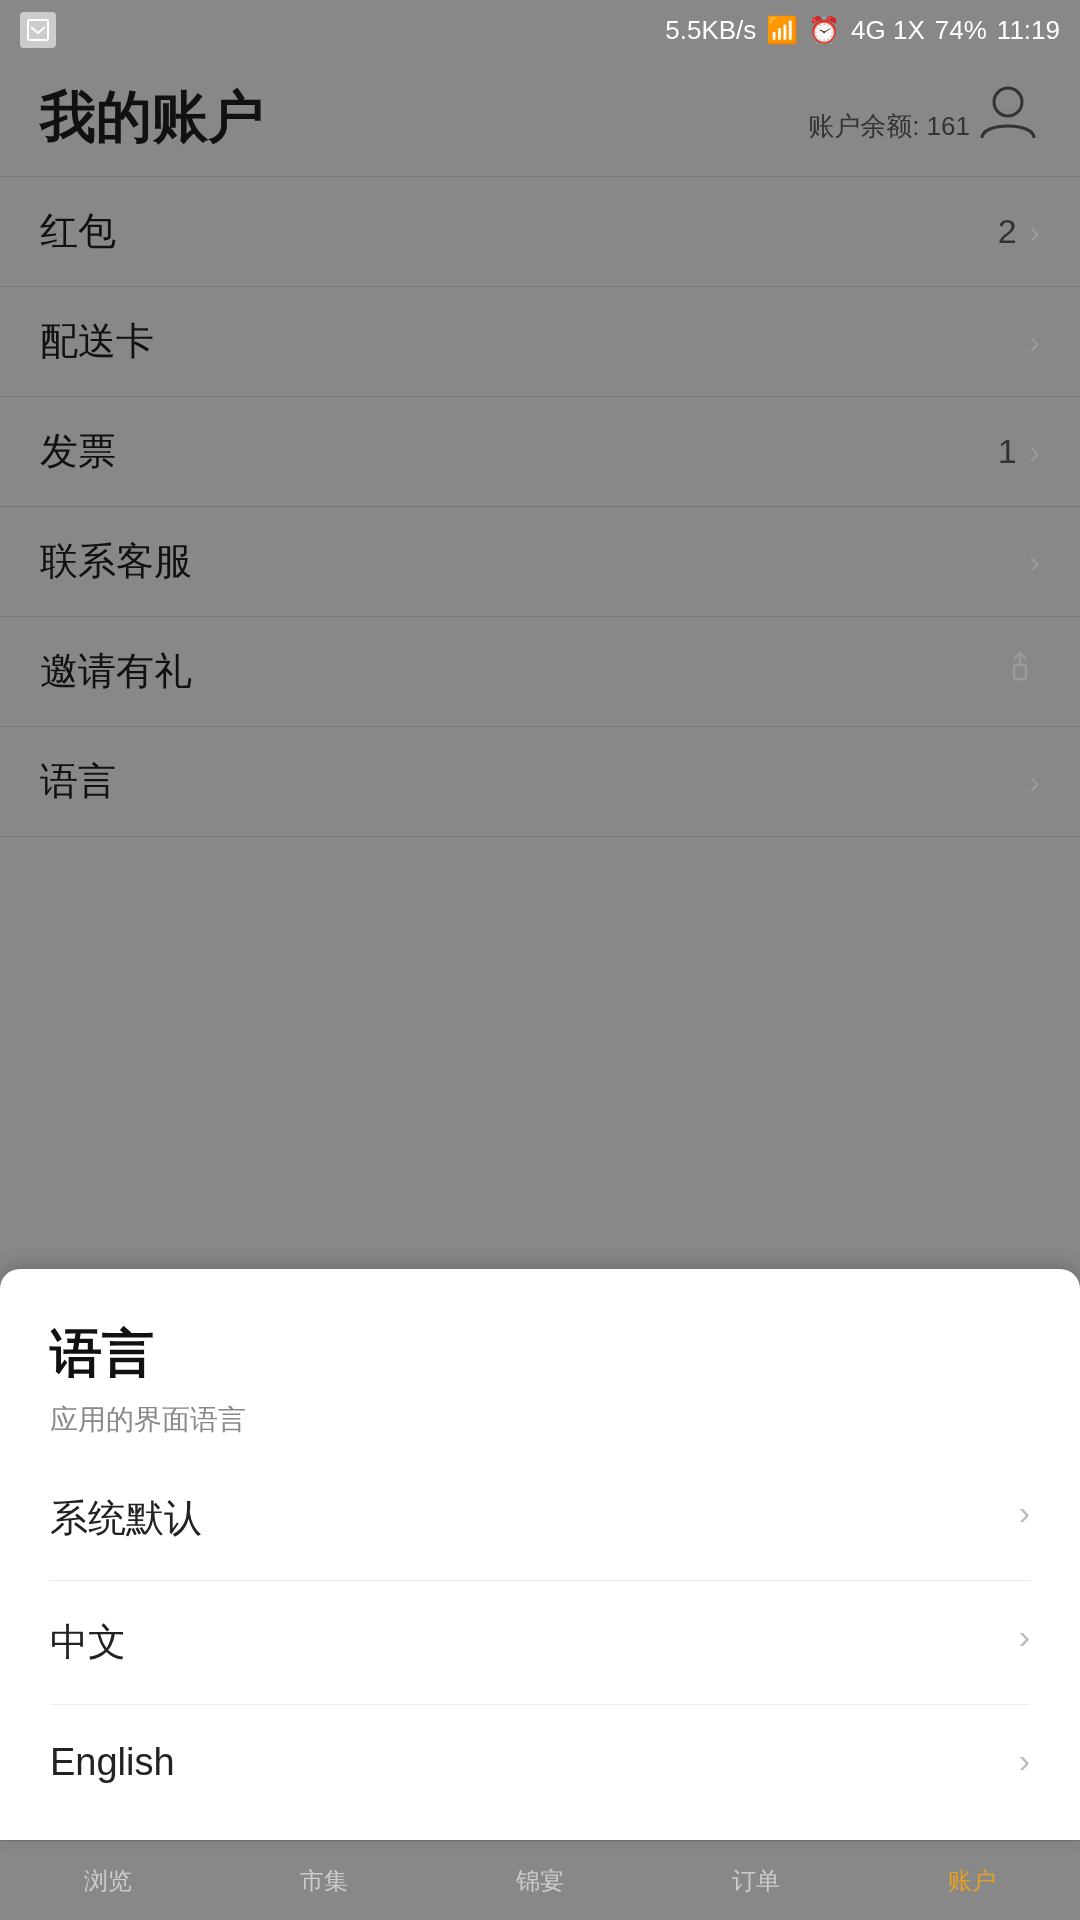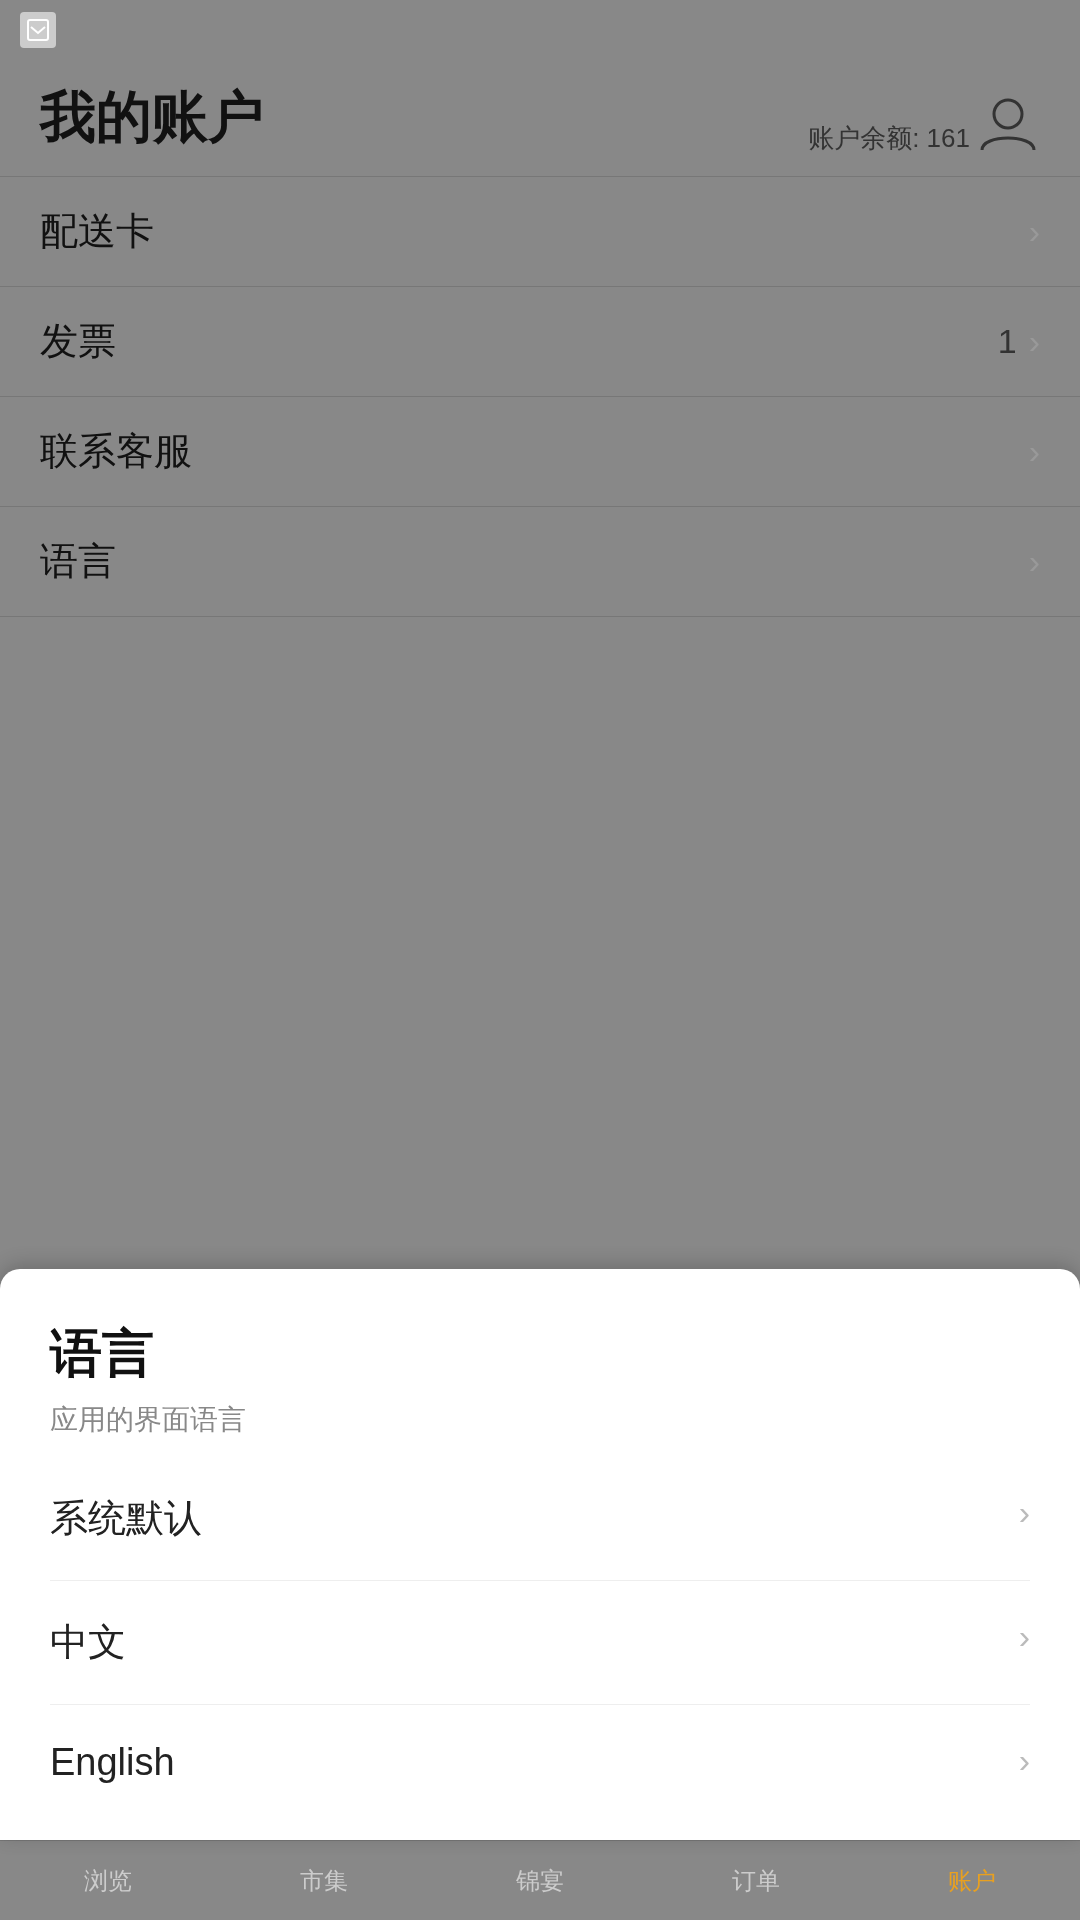--- a/index.html
+++ b/index.html
@@ -47,21 +47,21 @@
       display: flex;
       align-items: center;
       justify-content: center;
     }
 
     
     .header {
       background: #888888;
       padding: 20px 40px 20px 40px;
       display: flex;
-      align-items: flex-end;
+      align-items: flex-start;
       justify-content: space-between;
       border-bottom: 1px solid #777;
     }
     .header-title {
       font-size: 56px;
       font-weight: bold;
       color: #111;
     }
     .header-right {
       display: flex;
@@ -186,53 +186,78 @@
 
 <div class="status-bar">
   <div class="status-bar-left">
     <div class="img-icon">
       <svg width="22" height="22" viewBox="0 0 22 22" fill="white">
         <rect x="1" y="1" width="20" height="20" rx="2" stroke="white" stroke-width="2" fill="none"></rect>
         <polyline points="4,8 11,14 18,8" stroke="white" stroke-width="2" fill="none"></polyline>
       </svg>
     </div>
   </div>
+  <div class="status-bar-right">
+    <span>5.5KB/s</span>
+    <span>📶</span>
+    <span>⏰</span>
+    <span>4G 1X</span>
+    <span>74%</span>
+    <span>11:19</span>
+  </div>
 </div>
 
 <div class="header">
   <div class="header-title">我的账户</div>
   <div class="header-right">
     <div class="header-balance">账户余额: 161</div>
     <div class="header-avatar">
       <svg width="64" height="64" viewBox="0 0 64 64" fill="none">
         <circle cx="32" cy="22" r="14" stroke="#333" stroke-width="3" fill="none"></circle>
         <path d="M6 58 C6 42 58 42 58 58" stroke="#333" stroke-width="3" fill="none"></path>
       </svg>
     </div>
   </div>
 </div>
 
 <div class="menu-list" id="menu-list">
     <div class="menu-item">
+      <div class="menu-item-left">红包</div>
+      <div class="menu-item-right">
+        <span class="menu-item-badge">2</span>
+        <span class="chevron-icon">›</span>
+      </div>
+    </div>
+    <div class="menu-item">
       <div class="menu-item-left">配送卡</div>
       <div class="menu-item-right">
         <span class="chevron-icon">›</span>
       </div>
     </div>
     <div class="menu-item">
       <div class="menu-item-left">发票</div>
       <div class="menu-item-right">
         <span class="menu-item-badge">1</span>
         <span class="chevron-icon">›</span>
       </div>
     </div>
     <div class="menu-item">
       <div class="menu-item-left">联系客服</div>
       <div class="menu-item-right">
         <span class="chevron-icon">›</span>
+      </div>
+    </div>
+    <div class="menu-item">
+      <div class="menu-item-left">邀请有礼</div>
+      <div class="menu-item-right">
+        <span class="share-icon"><svg width="40" height="40" viewBox="0 0 40 40" fill="none">
+        <rect x="14" y="18" width="12" height="14" rx="2" stroke="#999" stroke-width="2.5" fill="none"></rect>
+        <polyline points="20,18 20,8" stroke="#999" stroke-width="2.5"></polyline>
+        <polyline points="14,12 20,6 26,12" stroke="#999" stroke-width="2.5" fill="none"></polyline>
+      </svg></span>
       </div>
     </div>
     <div class="menu-item">
       <div class="menu-item-left">语言</div>
       <div class="menu-item-right">
         <span class="chevron-icon">›</span>
       </div>
     </div>
   </div>
 

